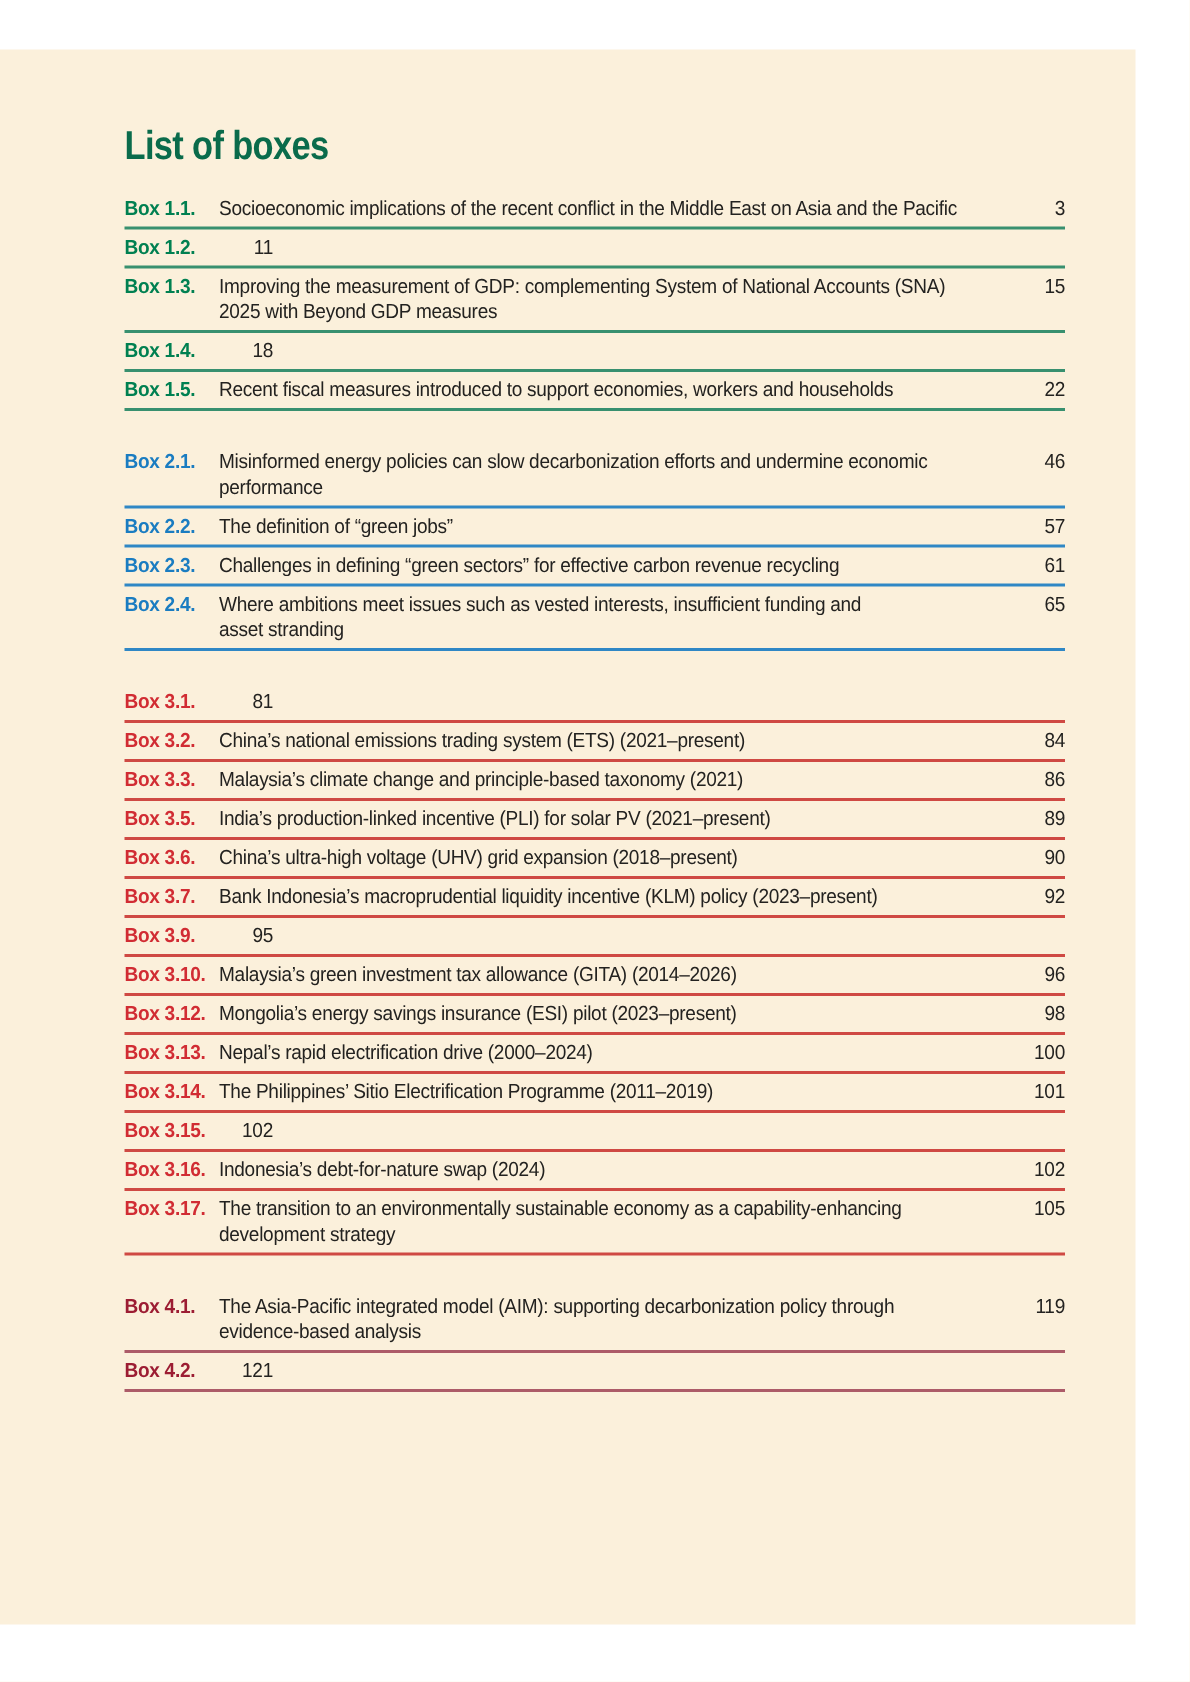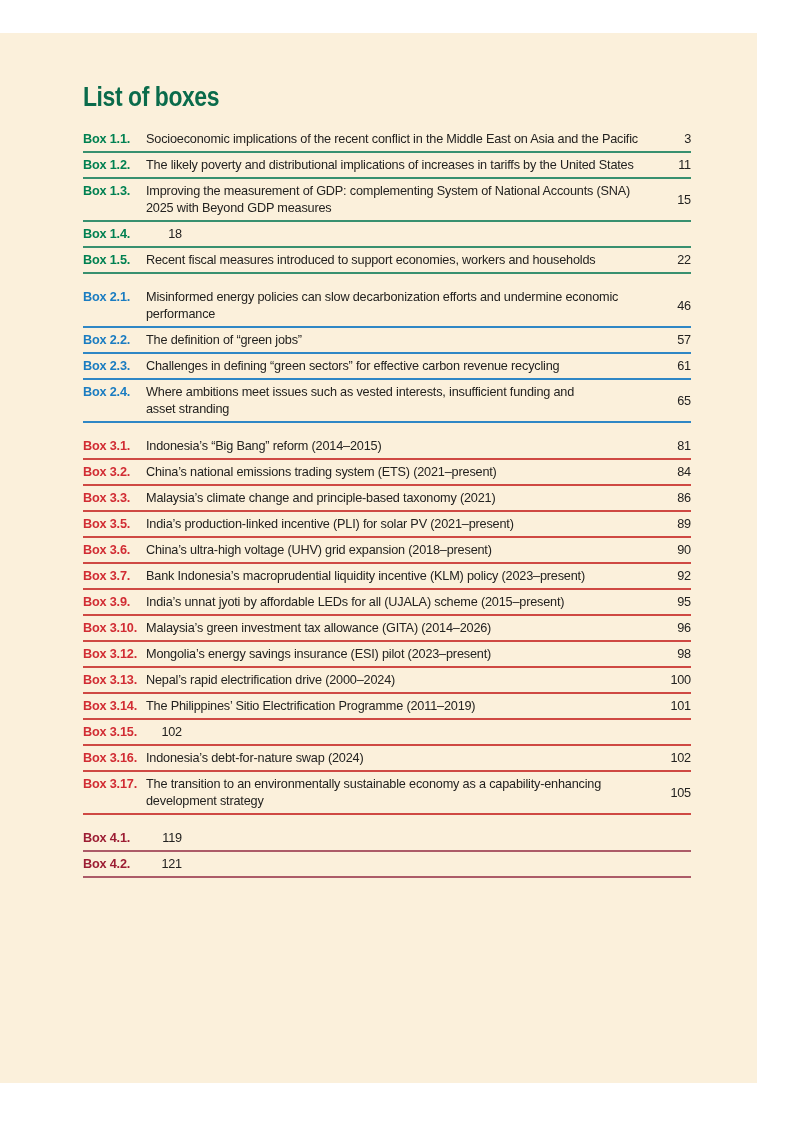--- a/index.html
+++ b/index.html
@@ -3,32 +3,32 @@
 <meta charset="utf-8">
 <style>
   * { margin:0; padding:0; box-sizing:border-box; }
   html,body { width:793px; height:1121px; background:#ffffff; overflow:hidden; }
   body { font-family:"Liberation Sans","DejaVu Sans",sans-serif; }
 
   .sheet {
     position:absolute; left:0; top:33px; width:757px; height:1050px;
     background:#fbf0db;
   }
-  .content { padding:48px 66px 0 83px; }
+  .content { padding:48px 47px 0 83px; }
 
   h1.page-title{
     font-size:27px; font-weight:bold; color:#0a6b4b;
     letter-spacing:-0.5px; line-height:32px; margin-bottom:14px;
     transform:scaleX(0.85); transform-origin:left center; white-space:nowrap;
   }
 
-  .box-section + .box-section { margin-top:11px; }
+  .box-section + .box-section { margin-top:22px; }
 
   .entry{
-    display:flex; align-items:center;
+    display:flex; align-items:flex-start;
     padding:3px 0 4px;
     border-bottom:2px solid var(--line,#888);
     font-size:13.5px; line-height:17px; color:#232220;
     letter-spacing:-0.2px;
   }
   .label{
     flex:0 0 63px; align-self:flex-start;
     color:var(--accent,#333); font-weight:bold;
     transform:scaleX(0.94); transform-origin:left center;
     white-space:nowrap;
@@ -54,23 +54,20 @@
         <section class="box-section" style="--accent: #008051; --line: #38906f;">
           <div class="entry">
             <span class="label">Box 1.1.</span>
             <span class="title">
               <span class="ln">Socioeconomic implications of the recent conflict in the Middle East on Asia and the Pacific</span>
             </span>
             <span class="page">3</span>
           </div>
           <div class="entry">
             <span class="label">Box 1.2.</span>
-            <span class="title">
-              <span class="ln">The likely poverty and distributional implications of increases in tariffs by the United States</span>
-            </span>
             <span class="page">11</span>
           </div>
           <div class="entry">
             <span class="label">Box 1.3.</span>
             <span class="title">
               <span class="ln">Improving the measurement of GDP: complementing System of National Accounts (SNA)</span>
               <span class="ln">2025 with Beyond GDP measures</span>
             </span>
             <span class="page">15</span>
           </div>
@@ -114,23 +111,20 @@
             <span class="title">
               <span class="ln">Where ambitions meet issues such as vested interests, insufficient funding and</span>
               <span class="ln">asset stranding</span>
             </span>
             <span class="page">65</span>
           </div>
         </section>
         <section class="box-section" style="--accent: #d12c33; --line: #cf4943;">
           <div class="entry">
             <span class="label">Box 3.1.</span>
-            <span class="title">
-              <span class="ln">Indonesia’s “Big Bang” reform (2014–2015)</span>
-            </span>
             <span class="page">81</span>
           </div>
           <div class="entry">
             <span class="label">Box 3.2.</span>
             <span class="title">
               <span class="ln">China’s national emissions trading system (ETS) (2021–present)</span>
             </span>
             <span class="page">84</span>
           </div>
           <div class="entry">
@@ -156,23 +150,20 @@
           </div>
           <div class="entry">
             <span class="label">Box 3.7.</span>
             <span class="title">
               <span class="ln">Bank Indonesia’s macroprudential liquidity incentive (KLM) policy (2023–present)</span>
             </span>
             <span class="page">92</span>
           </div>
           <div class="entry">
             <span class="label">Box 3.9.</span>
-            <span class="title">
-              <span class="ln">India’s unnat jyoti by affordable LEDs for all (UJALA) scheme (2015–present)</span>
-            </span>
             <span class="page">95</span>
           </div>
           <div class="entry">
             <span class="label">Box 3.10.</span>
             <span class="title">
               <span class="ln">Malaysia’s green investment tax allowance (GITA) (2014–2026)</span>
             </span>
             <span class="page">96</span>
           </div>
           <div class="entry">
@@ -212,20 +203,24 @@
             <span class="title">
               <span class="ln">The transition to an environmentally sustainable economy as a capability-enhancing</span>
               <span class="ln">development strategy</span>
             </span>
             <span class="page">105</span>
           </div>
         </section>
         <section class="box-section" style="--accent: #9c1d33; --line: #ac5b68;">
           <div class="entry">
             <span class="label">Box 4.1.</span>
+            <span class="title">
+              <span class="ln">The Asia-Pacific integrated model (AIM): supporting decarbonization policy through</span>
+              <span class="ln">evidence-based analysis</span>
+            </span>
             <span class="page">119</span>
           </div>
           <div class="entry">
             <span class="label">Box 4.2.</span>
             <span class="page">121</span>
           </div>
         </section>
       </div>
   </div>
 </div>

